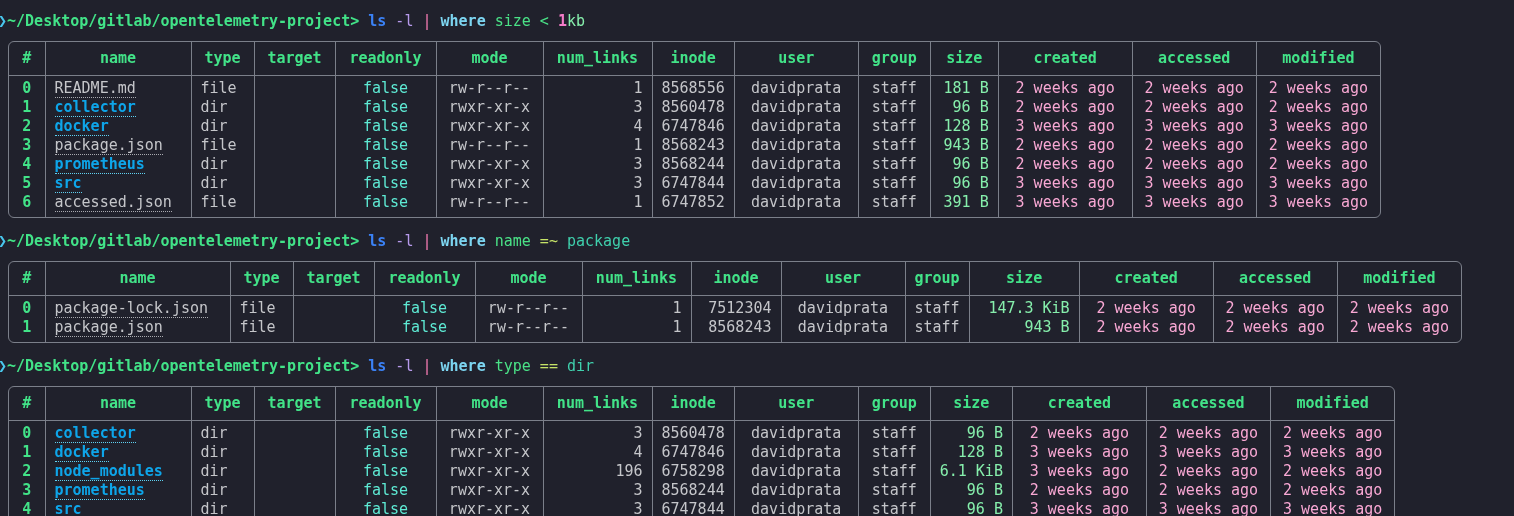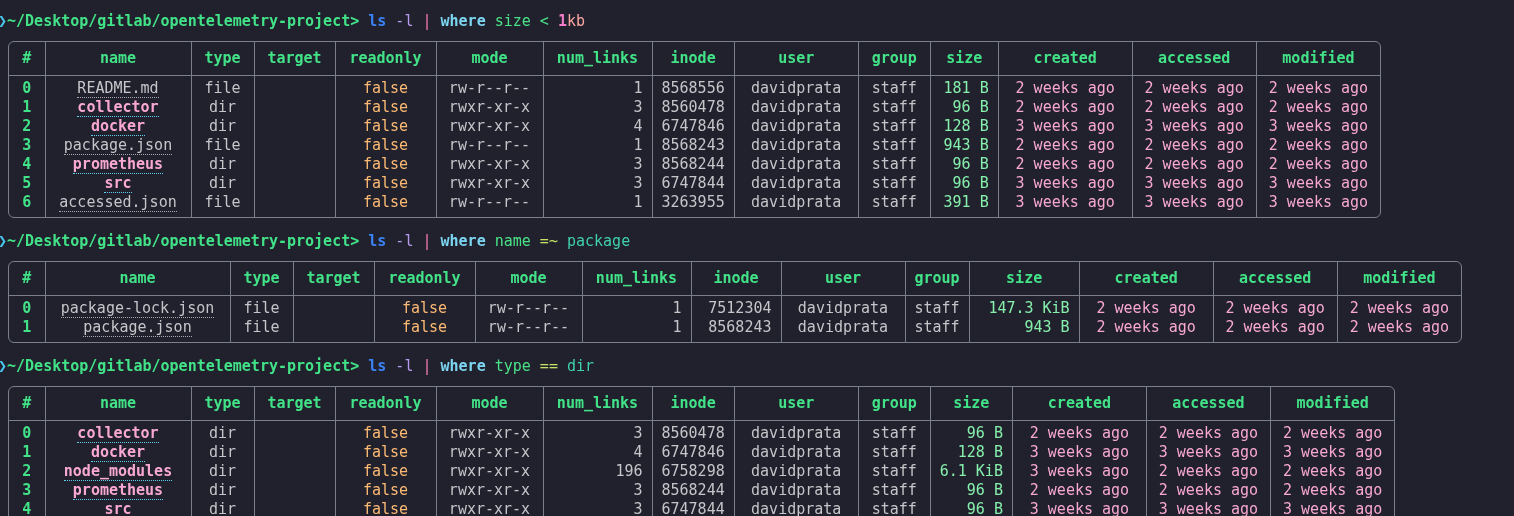--- a/index.html
+++ b/index.html
@@ -16,21 +16,21 @@
   .seg-arrow   { color:#49c7ed; font-weight:bold; margin-left:-10px; }
   .seg-path    { color:#42e388; font-weight:bold; }
   .seg-binary  { color:#3b82f6; font-weight:bold; }
   .seg-flag    { color:#b79aec; }
   .seg-pipe    { color:#f47ab3; }
   .seg-keyword { color:#7cd5f1; font-weight:bold; }
   .seg-field   { color:#4ae287; }
   .seg-op      { color:#4ae287; }
   .seg-op2     { color:#c5e267; }
   .seg-number  { color:#f47cc8; font-weight:bold; }
-  .seg-unit    { color:#fca5a5;margin-top:22px; }
+  .seg-unit    { color:#86efac;margin-top:22px; }
   .seg-value   { color:#3fd0ad; }
 
   
   .tbl-wrap {
     display:inline-block; vertical-align:top;
     border:1px solid #7b7f8a; border-radius:6px;
     margin:0 0 14px 0;
   }
   table.ls { border-collapse:collapse; table-layout:fixed; }
   table.ls th, table.ls td {
@@ -38,31 +38,31 @@
     border-right:1px solid #7b7f8a;
   }
   table.ls th:last-child, table.ls td:last-child { border-right:none; }
   table.ls th {
     font-weight:bold; color:#42e388; text-align:center;
     padding:7px 4px; border-bottom:1px solid #7b7f8a;
   }
   table.ls td { height:19px; padding:0 9px; }
   table.ls tbody tr:first-child td { padding-top:3px; }
   table.ls tbody tr:last-child td { padding-bottom:5px; }
-  .al { text-align:center; }
+  .al { text-align:left; }
   .ar { text-align:right; }
   .ac { text-align:center; }
 
   .c-idx  { color:#42e388; font-weight:bold; }
   .c-dim  { color:#c5c6ca; }
-  .c-bool { color:#fdba74; }
+  .c-bool { color:#5eead4; }
   .c-size { color:#86efac; }
   .c-date { color:#f9a8d4; }
   .name-file { color:#c5c6ca; border-bottom:1px dotted #a9aab0; }
-  .name-dir  { color:#f9a8d4; font-weight:bold; border-bottom:1px dotted #5fd1f2; }
+  .name-dir  { color:#0ea5e9; font-weight:bold; border-bottom:1px dotted #5fd1f2; }
 </style>
 </head>
 <body>
 
 <div id="terminal"><div class="prompt-line"><span class="seg-arrow">❯</span><span class="seg-path">~/Desktop/gitlab/opentelemetry-project&gt;</span><span class="seg-binary"> ls</span><span class="seg-flag"> -l</span><span class="seg-pipe"> |</span><span class="seg-keyword"> where</span><span class="seg-field"> size</span><span class="seg-op"> &lt;</span><span class="seg-number"> 1</span><span class="seg-unit">kb</span></div><div class="tbl-wrap"><table class="ls">
         <colgroup>
           <col style="width: 36px;">
           <col style="width: 146px;">
           <col style="width: 63px;">
           <col style="width: 81px;">
@@ -193,21 +193,21 @@
             <td class="c-date ac">3 weeks ago</td>
           </tr>
           <tr>
             <td class="c-idx ac">6</td>
             <td class="al"><span class="name-file">accessed.json</span></td>
             <td class="c-dim al">file</td>
             <td class="c-dim al"></td>
             <td class="c-bool ac">false</td>
             <td class="c-dim ac">rw-r--r--</td>
             <td class="c-dim ar">1</td>
-            <td class="c-dim ar">3263955</td>
+            <td class="c-dim ar">6747852</td>
             <td class="c-dim ac">davidprata</td>
             <td class="c-dim ac">staff</td>
             <td class="c-size ar">391 B</td>
             <td class="c-date ac">3 weeks ago</td>
             <td class="c-date ac">3 weeks ago</td>
             <td class="c-date ac">3 weeks ago</td>
           </tr>
         </tbody>
       </table></div><br><div class="prompt-line"><span class="seg-arrow">❯</span><span class="seg-path">~/Desktop/gitlab/opentelemetry-project&gt;</span><span class="seg-binary"> ls</span><span class="seg-flag"> -l</span><span class="seg-pipe"> |</span><span class="seg-keyword"> where</span><span class="seg-field"> name</span><span class="seg-op2"> =~</span><span class="seg-value"> package</span></div><div class="tbl-wrap"><table class="ls">
         <colgroup>

